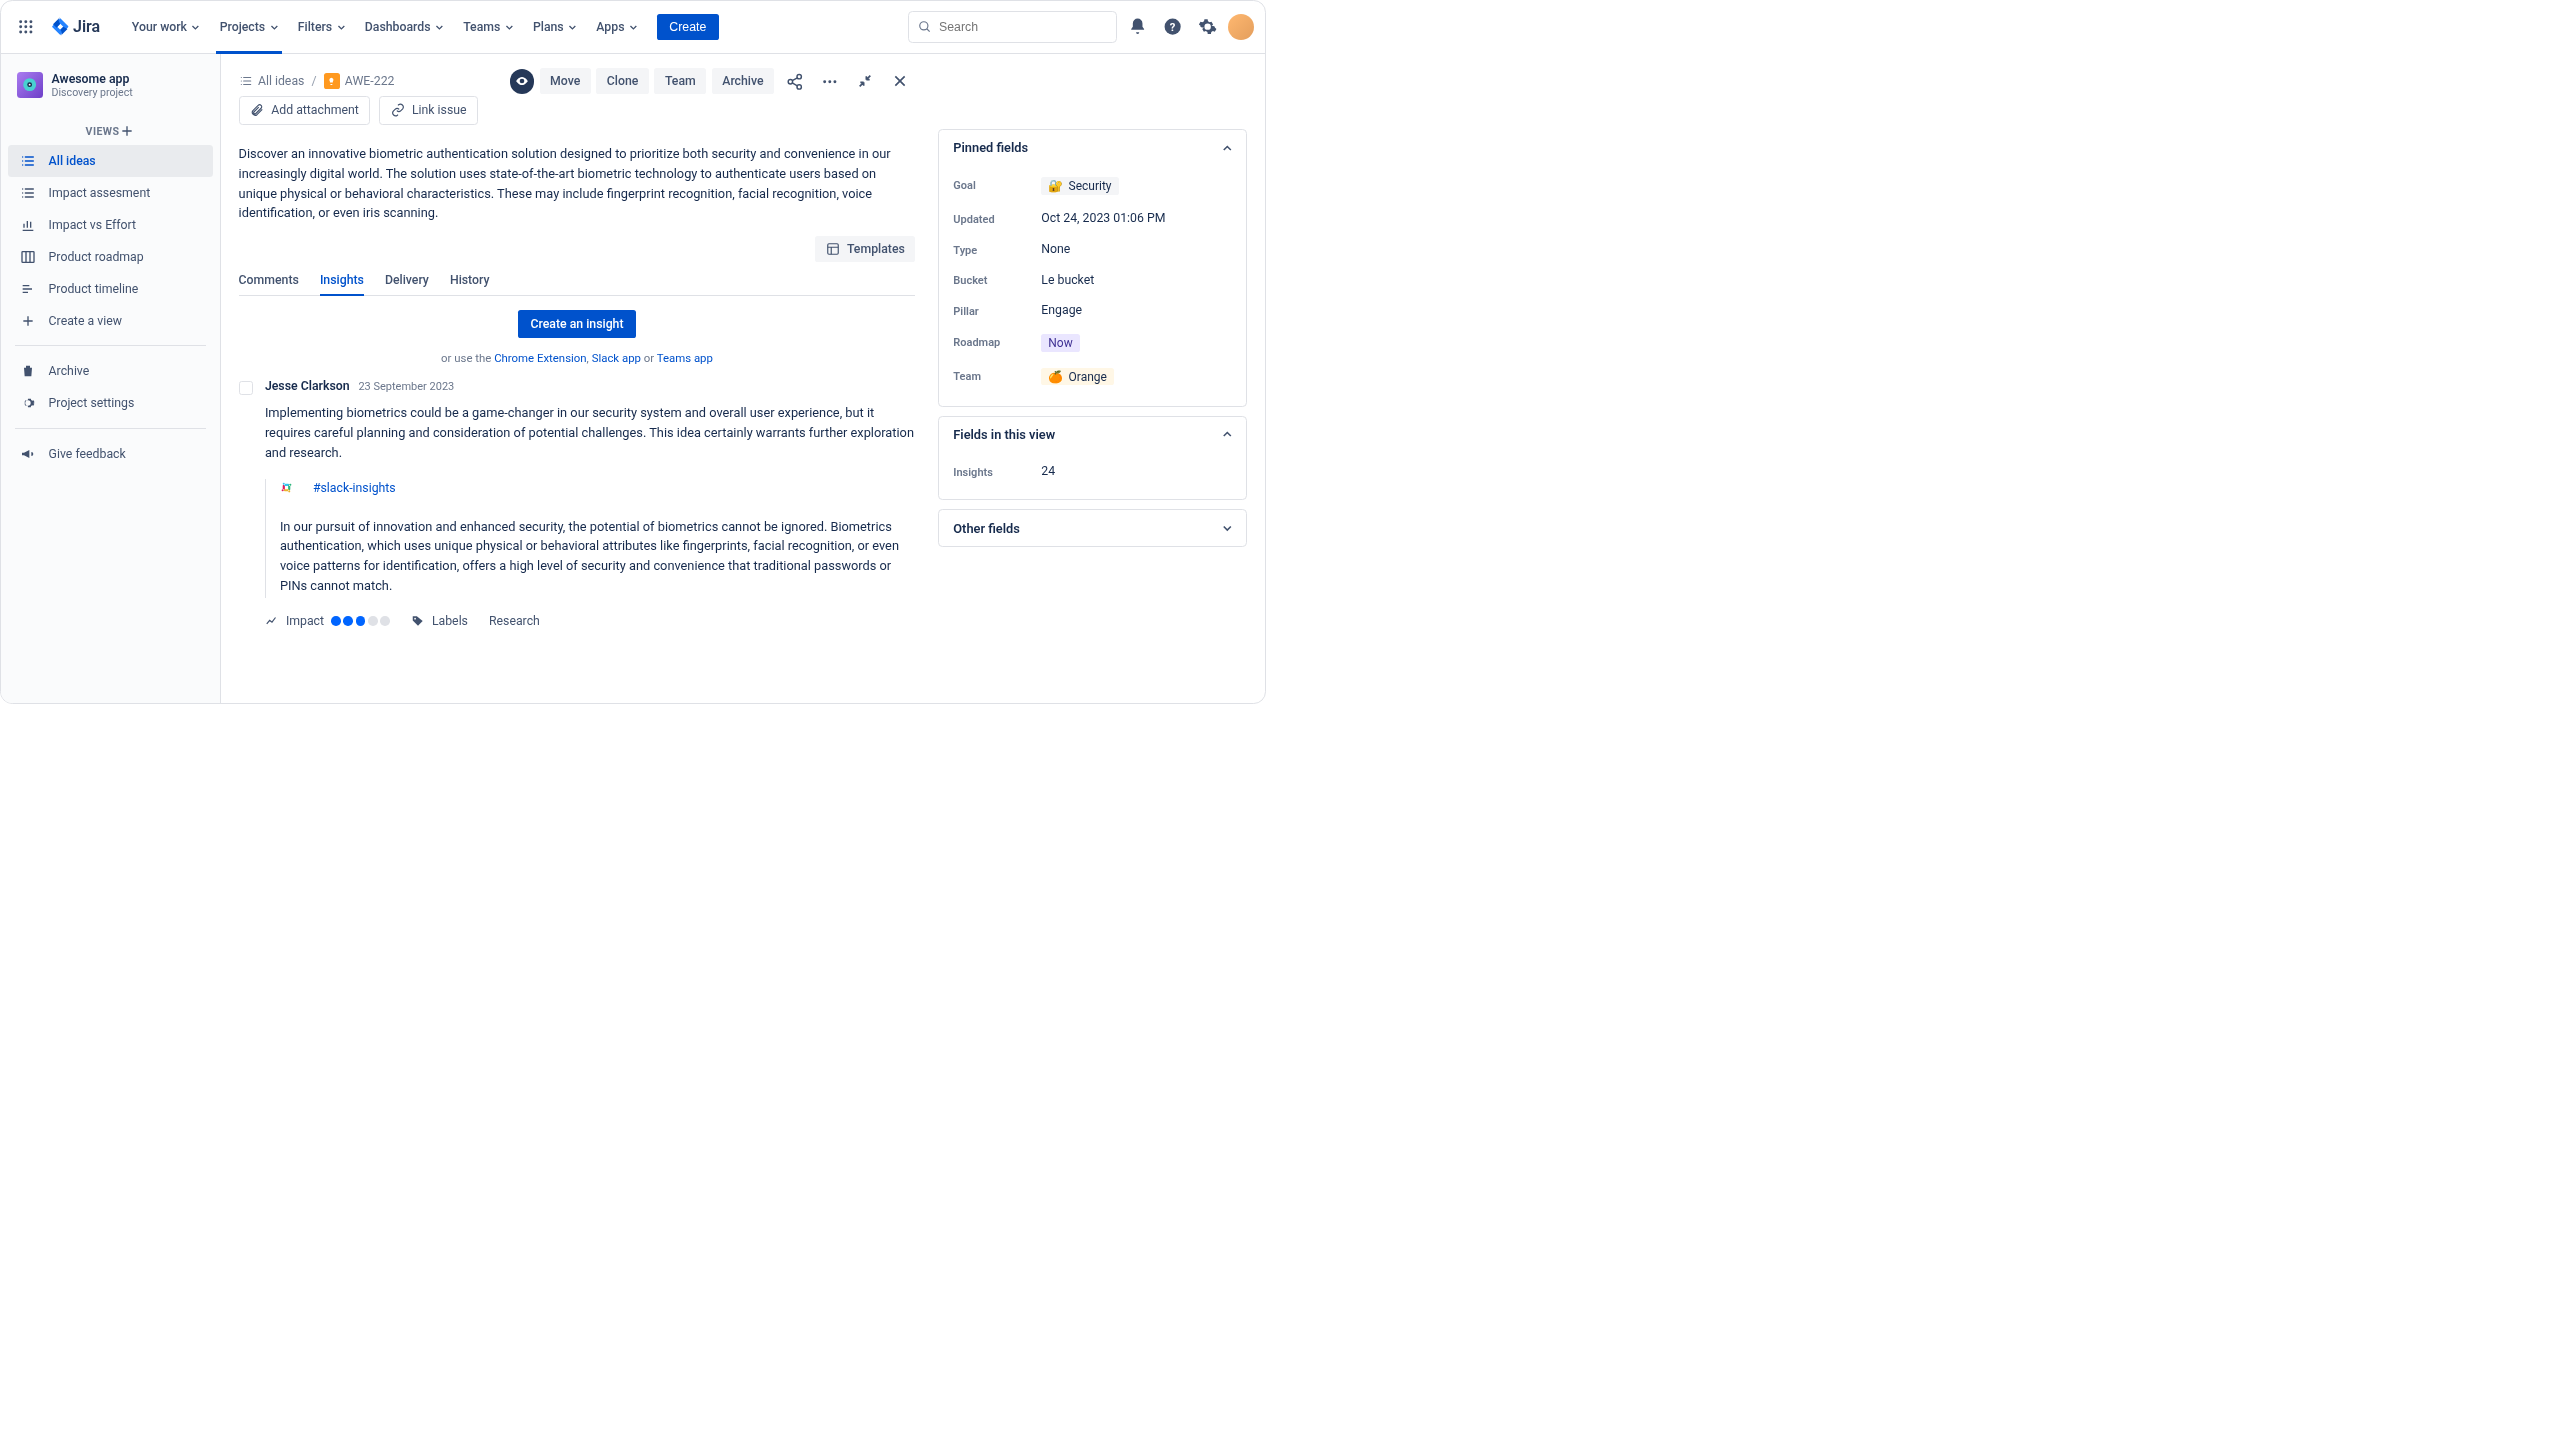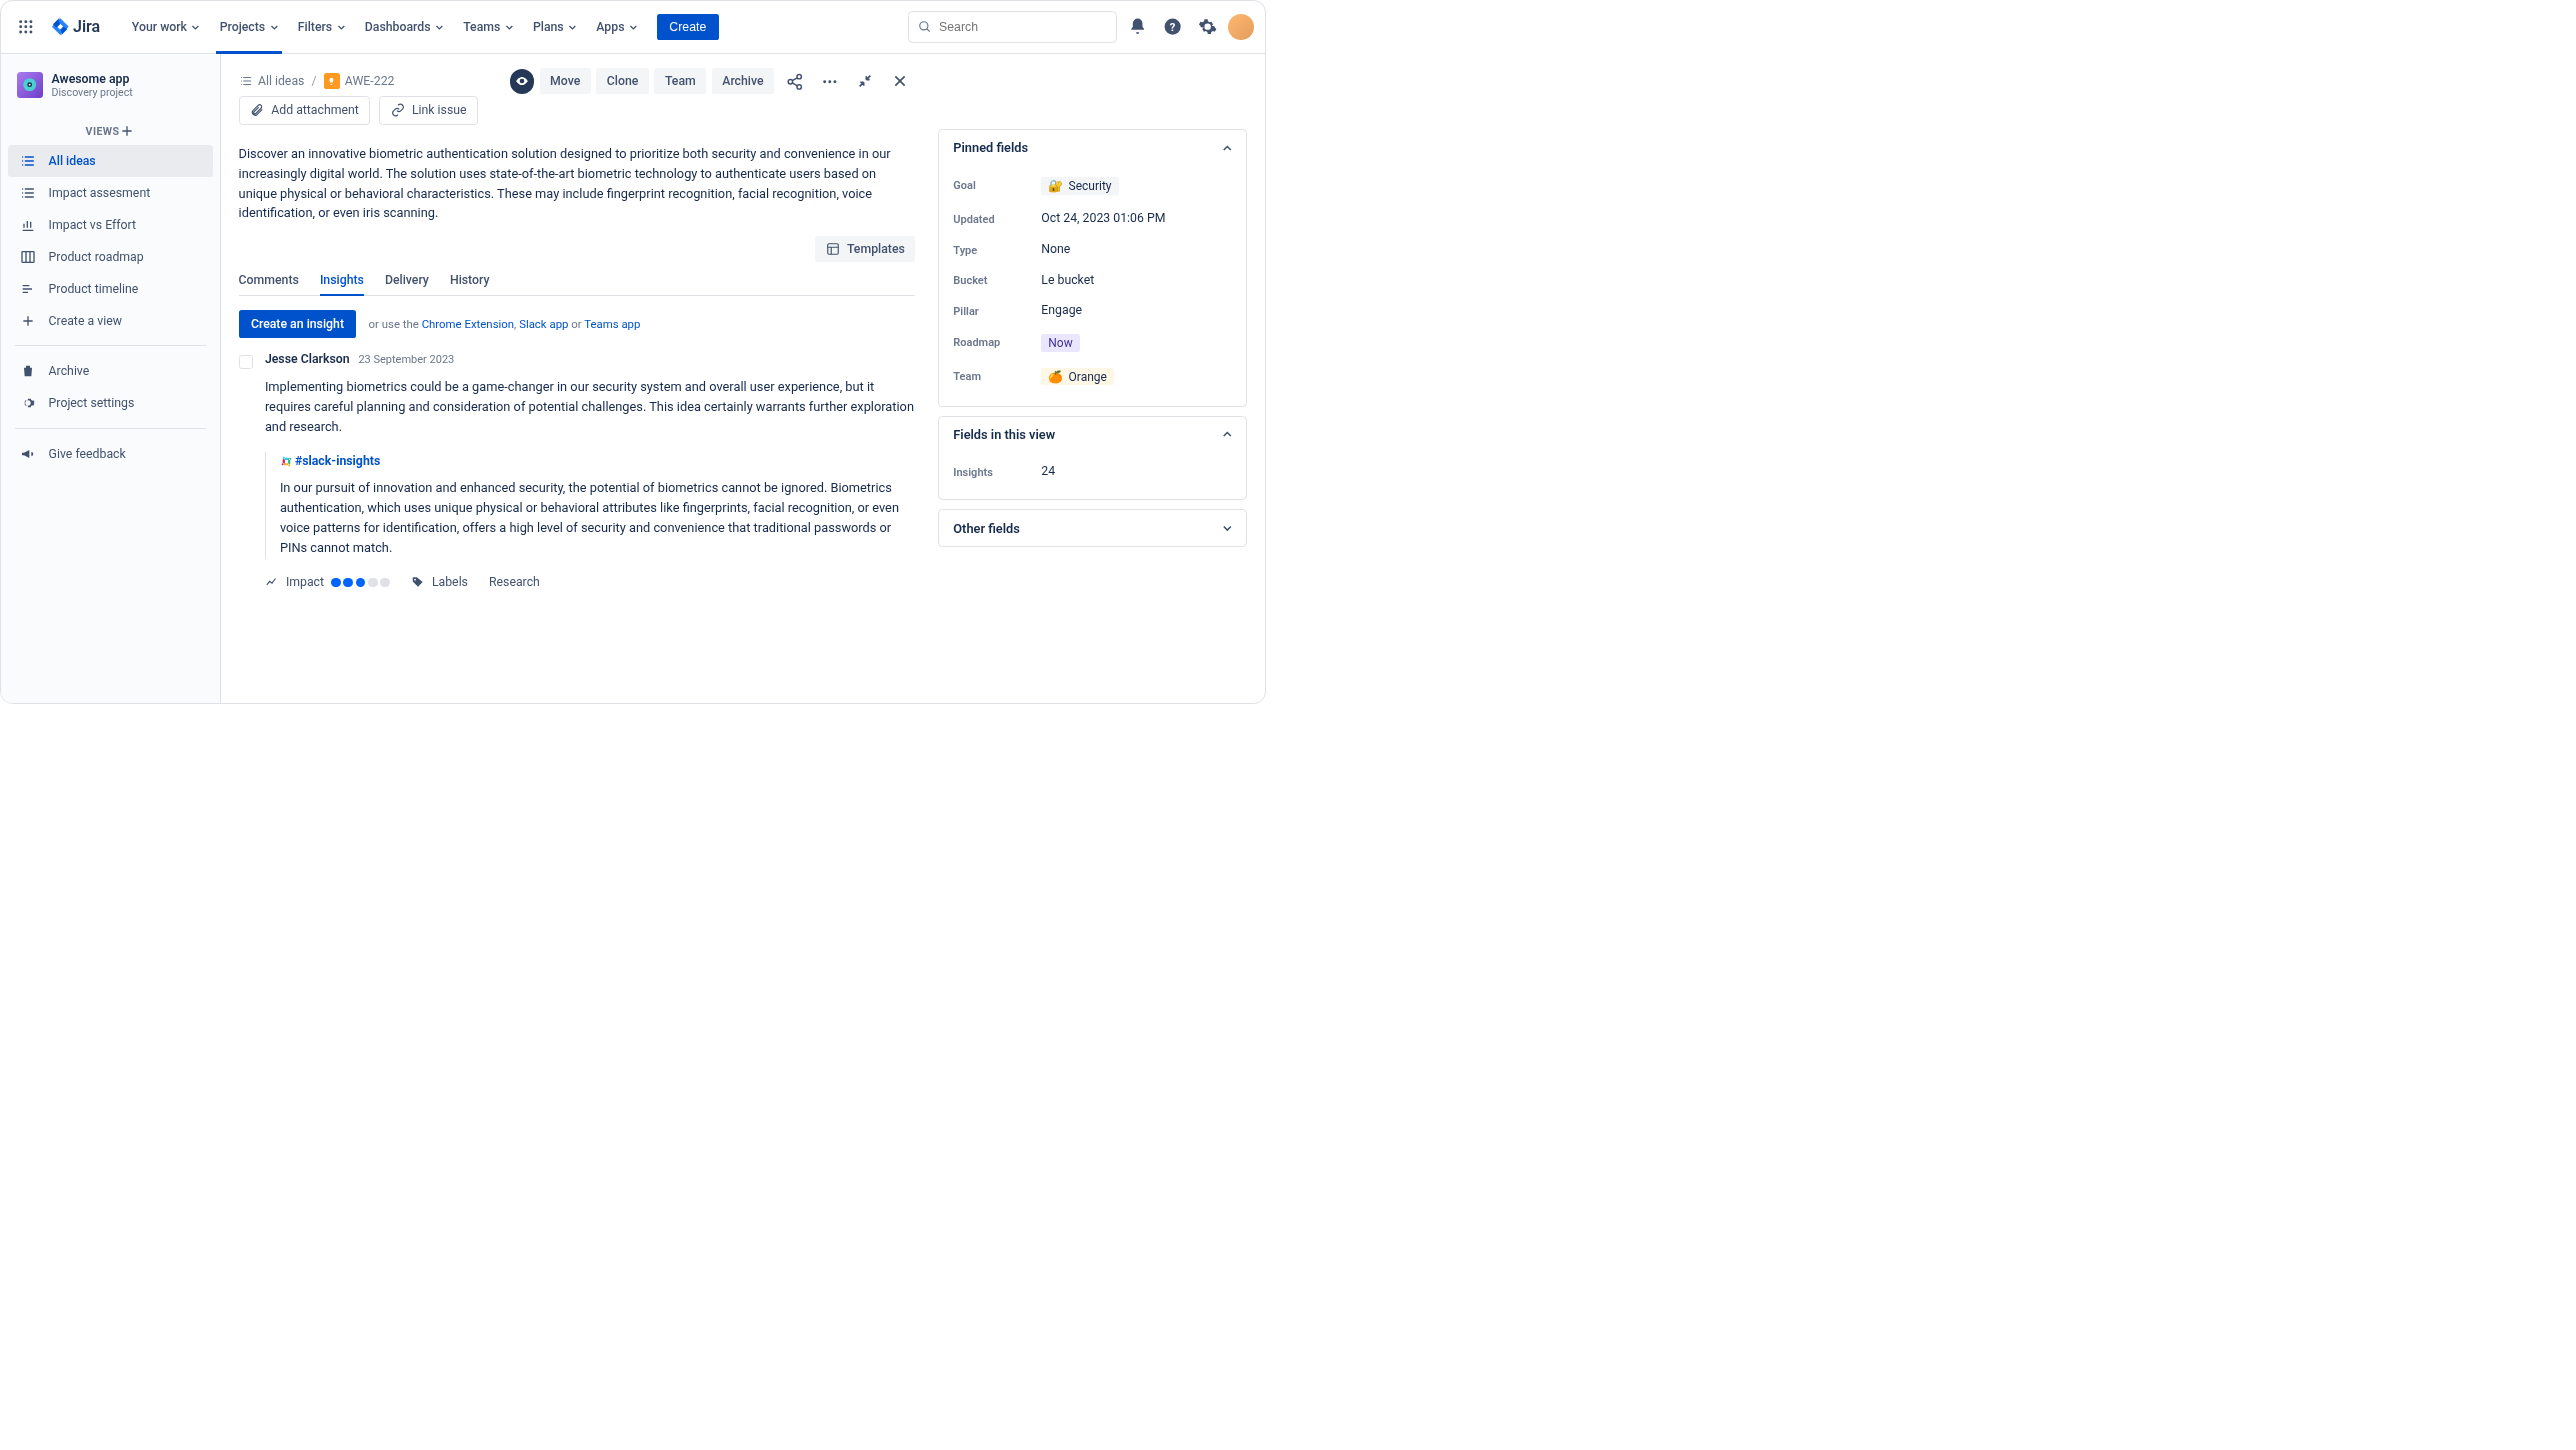--- a/index.html
+++ b/index.html
@@ -50,33 +50,33 @@
 .watch-eye { width:24.6px; height:24.6px; border-radius:50%; background:#253858; display:flex; align-items:center; justify-content:center; }
 .issue-title { font-size: 23px; font-weight: 500; color: #172B4D; margin: 19.3px 0 16px 0; }
 .attach-row { display: flex; gap: 8.8px; margin-bottom: 19.3px; }
 .attach-btn { display: flex; align-items: center; gap: 7px; border: 0.9px solid #DFE1E6; background:#fff; padding: 6.2px 10.6px; border-radius: 3.5px; cursor: pointer; color: #42526E; font-size:12.3px; }
 .description { color: #172B4D; line-height: 1.55; font-size: 12.8px; }
 .templates-btn { float: right; margin-top: 12.3px; display: flex; align-items: center; gap: 7px; background: #F4F5F7; padding: 6.2px 10.6px; border-radius: 2.6px; cursor:pointer; color:#42526E; font-weight: 500; }
 .tabs-row { display: flex; gap: 21px; border-bottom: 0.9px solid #DFE1E6; margin-top: 44px; clear: both; }
 .tab { padding: 5.3px 0 8.8px 0; cursor: pointer; color: #42526E; font-weight: 500; position: relative; }
 .tab.active { color: #0052CC; }
 .tab.active::after { content:""; position:absolute; bottom:-0.9px; left:0; right:0; height:1.8px; background:#0052CC; }
-.insight-row { display: flex; align-items: center; gap: 12.3px; margin: 14px 0; }
+.insight-row { display: flex; align-items: center; gap: 12.3px; margin: 14px 0; flex-direction: column; }
 .create-insight-btn { background: #0052CC; color:#fff; padding: 7px 12.3px; border-radius: 2.6px; font-weight: 500; cursor:pointer; font-size:12.3px; }
 .helper-text { font-size: 11.4px; color: #6B778C; }
 .helper-text a { color: #0052CC; text-decoration: none; }
 .insight-entry { display: flex; gap: 12.3px; margin-top: 8.8px; }
 .insight-check { width: 14px; height: 14px; border: 1.8px solid #DFE1E6; border-radius: 2.6px; margin-top: 2.6px; flex-shrink:0; }
 .insight-body { flex: 1; }
 .insight-meta { display: flex; align-items: baseline; gap: 8.8px; }
 .insight-author { font-weight: 600; }
 .insight-date { font-size: 11px; color: #6B778C; }
 .insight-text { margin-top: 10.6px; line-height: 1.55; font-size: 12.8px; }
 .slack-quote { border-left: 1.8px solid #DFE1E6; padding: 1.8px 0 1.8px 14px; margin-top: 16px; }
-.slack-link { display:flex; align-items:center; gap:2px; color:#0052CC; font-size:12.3px; margin-bottom: 10px; cursor:pointer;font-weight:bold; }
+.slack-link { display:flex; align-items:center; gap:20px; color:#0052CC; font-size:12.3px; margin-bottom: 22px; cursor:pointer; }
 .slack-quote-text { line-height: 1.55; font-size: 12.8px; }
 .insight-footer { display: flex; align-items: center; gap: 21px; margin-top: 16px; color:#42526E; }
 .impact-dots { display:flex; gap:2.6px; align-items:center; }
 .impact-dot { width:9.7px; height:9.7px; border-radius:50%; }
 .impact-dot.filled { background:#0065FF; }
 .impact-dot.empty { background:#DFE1E6; }
 .footer-item { display:flex; align-items:center; gap:7px; }
 
 
 .right-panel { width: 332px; padding: 8.8px 17.6px 0 5.3px; flex-shrink:0; }

